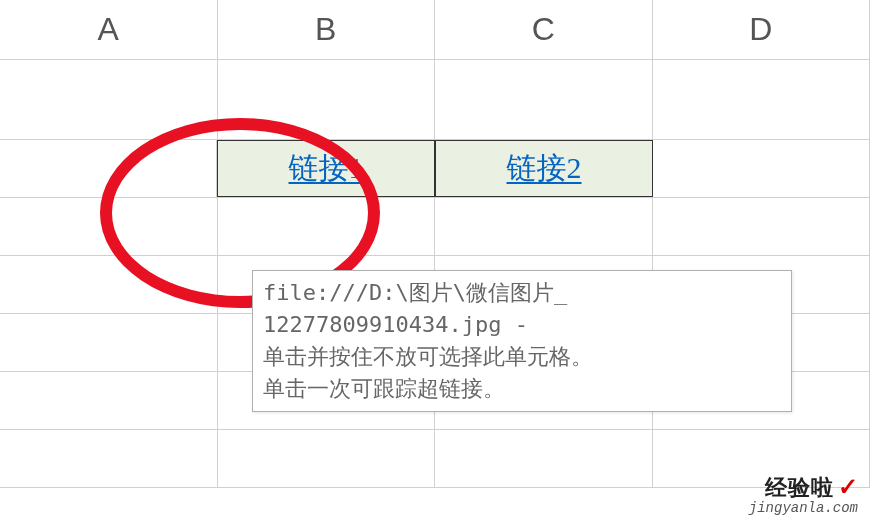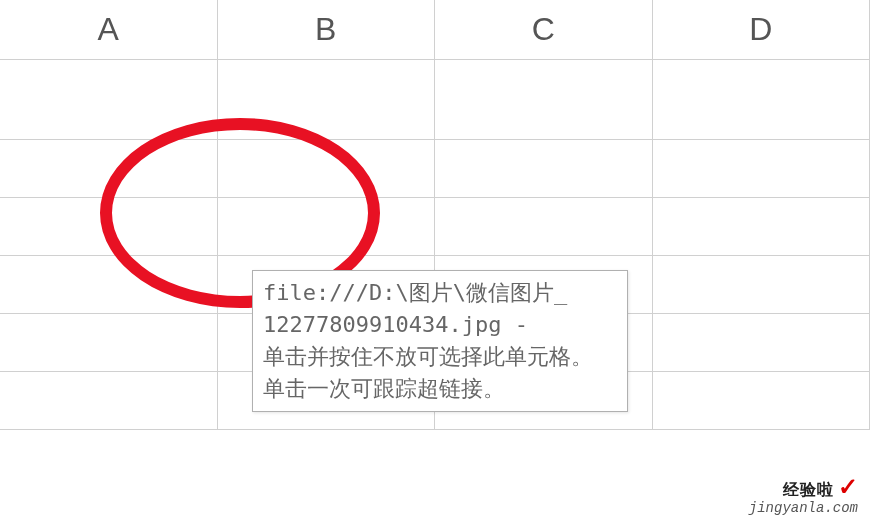--- a/index.html
+++ b/index.html
@@ -60,21 +60,21 @@
       text-decoration: underline;
       font-size: 30px;
       font-family: "SimSun", serif;
       text-underline-offset: 4px;
       text-decoration-thickness: 2px;
     }
     .tooltip {
       position: absolute;
       left: 252px;
       top: 270px;
-      width: 376px;
+      width: 540px;
       background: #ffffff;
       border: 1px solid #b0b0b0;
       padding: 6px 10px;
       font-size: 22px;
       font-family: "SimSun", monospace;
       color: #666;
       line-height: 1.45;
       z-index: 10;
       box-shadow: 1px 1px 3px rgba(0,0,0,0.1);
     }
@@ -94,21 +94,21 @@
       right: 12px;
       bottom: 8px;
       font-size: 20px;
       color: #333;
       font-weight: bold;
       z-index: 20;
       text-align: right;
       line-height: 1.1;
     }
     .watermark .wm-main {
-      font-size: 16px;
+      font-size: 22px;
       color: #222;
       letter-spacing: 1px;
     }
     .watermark .wm-check {
       color: #d00;
       font-size: 24px;
       margin-left: 4px;
     }
     .watermark .wm-sub {
       font-size: 14px;
@@ -135,20 +135,30 @@
 
   <div class="grid-body">
     <div class="grid-row tall-row">
       <div class="grid-cell"></div>
       <div class="grid-cell"></div>
       <div class="grid-cell"></div>
       <div class="grid-cell"></div>
     </div>
     <div class="grid-row">
       <div class="grid-cell"></div>
+      <div class="grid-cell link-cell">
+        <span class="hyperlink">链接1</span>
+      </div>
+      <div class="grid-cell link-cell">
+        <span class="hyperlink">链接2</span>
+      </div>
+      <div class="grid-cell"></div>
+    </div>
+    <div class="grid-row">
+      <div class="grid-cell"></div>
       <div class="grid-cell"></div>
       <div class="grid-cell"></div>
       <div class="grid-cell"></div>
     </div>
     <div class="grid-row">
       <div class="grid-cell"></div>
       <div class="grid-cell"></div>
       <div class="grid-cell"></div>
       <div class="grid-cell"></div>
     </div>

